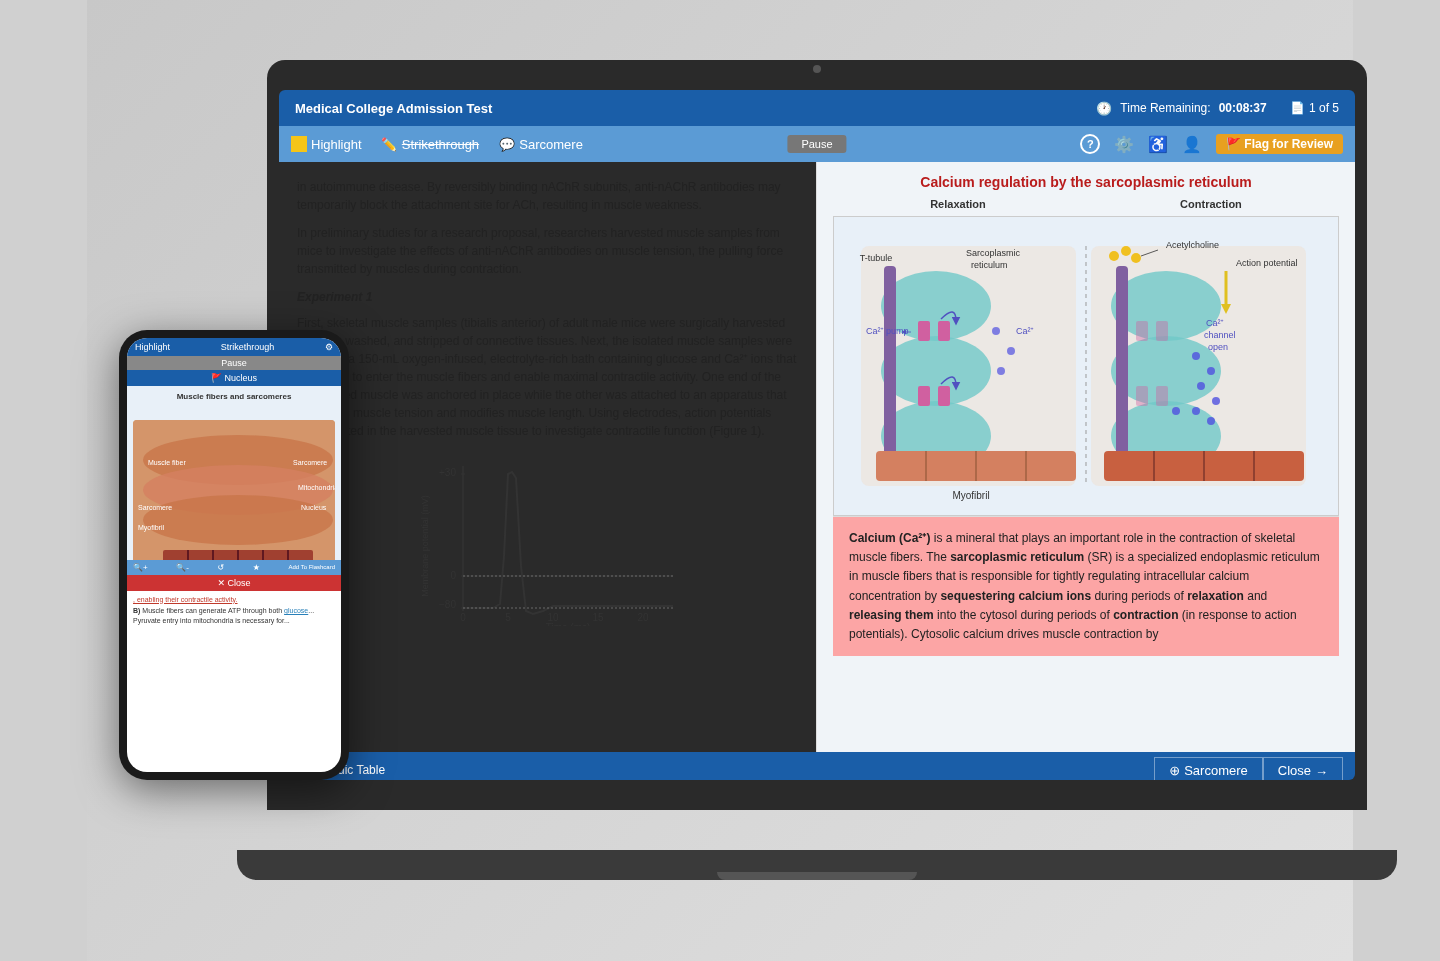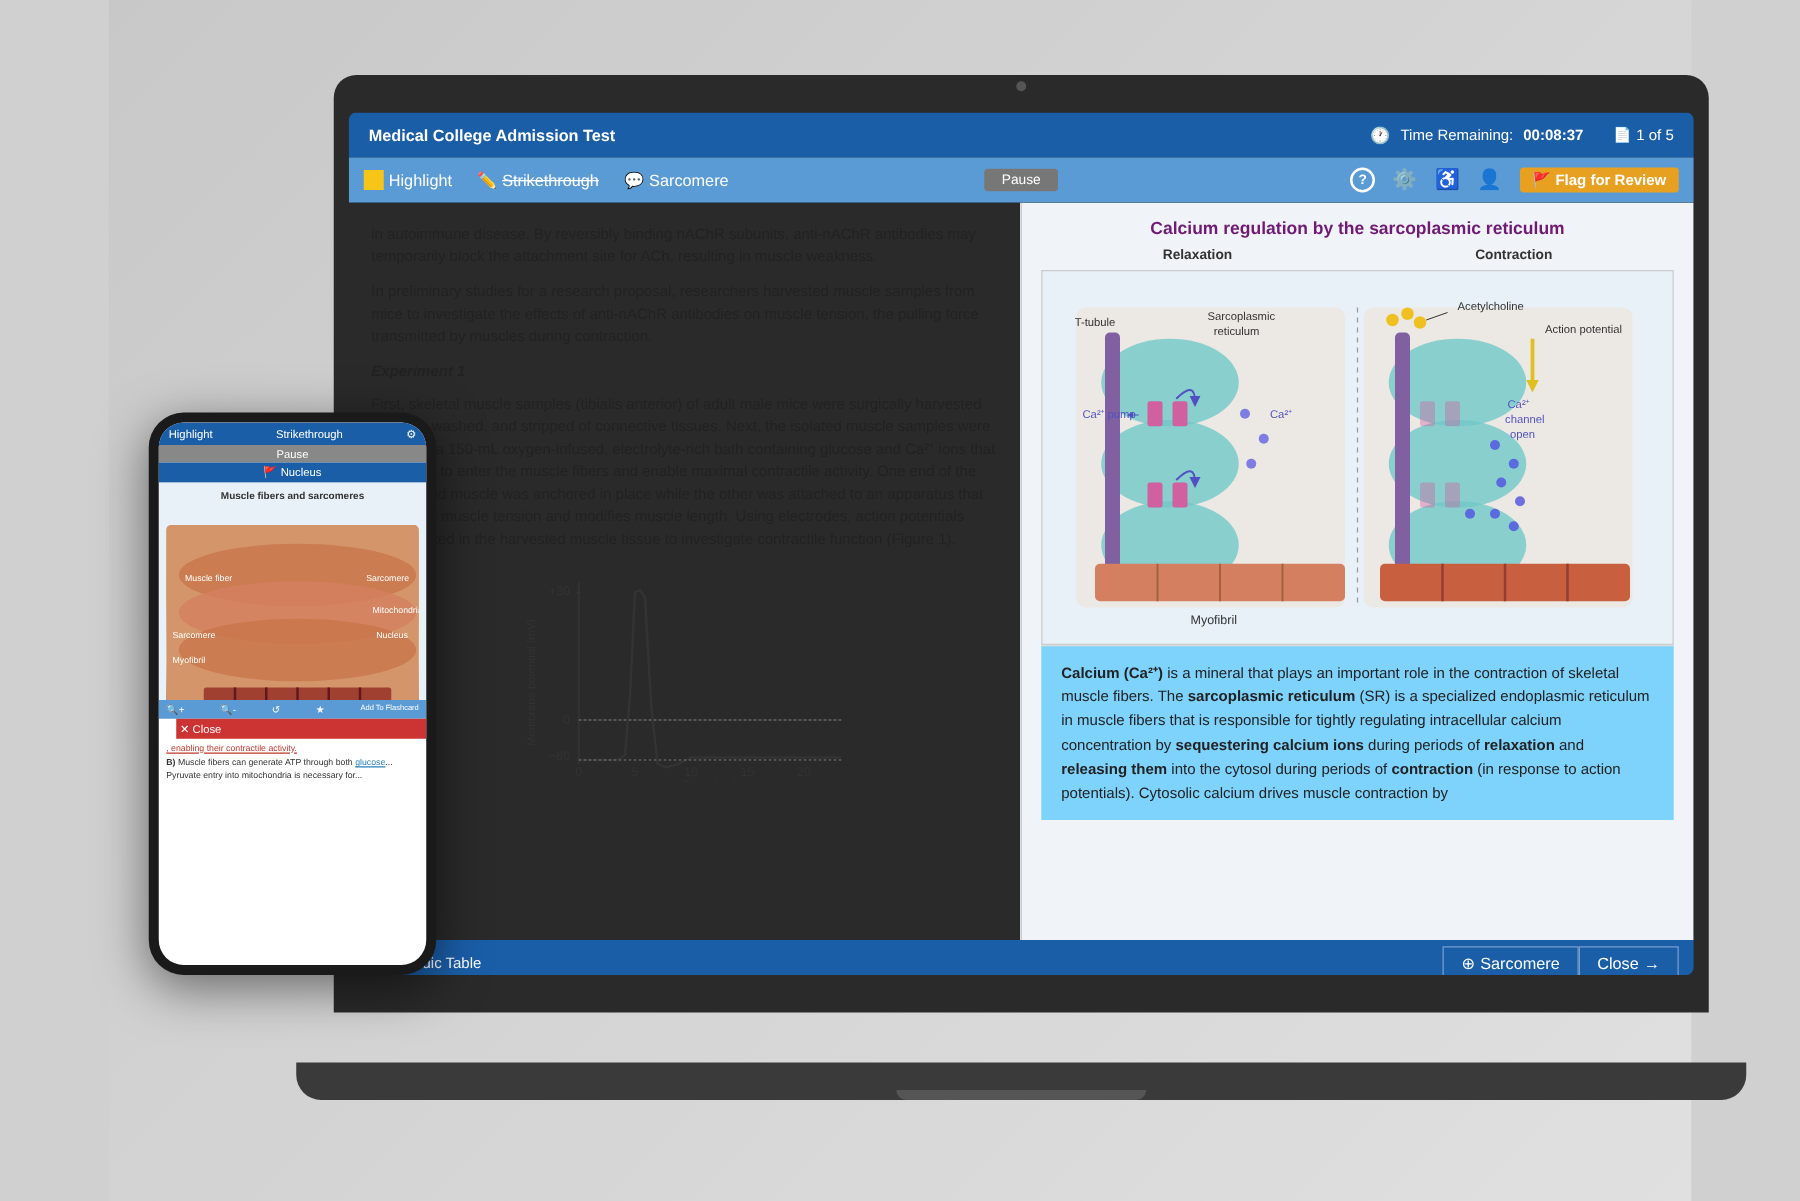--- a/index.html
+++ b/index.html
@@ -183,21 +183,21 @@
     }
 
     .diagram-section {
       padding: 12px 16px;
     }
 
     .diagram-title {
       text-align: center;
       font-size: 14px;
       font-weight: bold;
-      color: #701a75;
+      color: #b91c1c;
       margin-bottom: 8px;
     }
 
     .diagram-image {
       width: 100%;
       height: 300px;
       background: #e8f0f8;
       border: 1px solid #ccc;
       display: flex;
       align-items: center;
@@ -206,21 +206,21 @@
       overflow: hidden;
     }
 
     .copyright {
       font-size: 10px;
       color: #666;
       margin-top: 4px;
     }
 
     .description-section {
-      background: #7dd3fc;
+      background: #fca5a5;
       padding: 12px 16px;
       font-size: 12px;
       line-height: 1.6;
       color: #222;
       border-top: 1px solid #ddd;
     }
 
     .app-footer {
       background: #1a5ea8;
       display: flex;
@@ -671,21 +671,21 @@
       </div>
 
       <div class="phone-bottom-bar">
         <span>🔍+</span>
         <span>🔍-</span>
         <span>↺</span>
         <span>★</span>
         <span style="font-size:6px;">Add To Flashcard</span>
       </div>
 
-      <div style="background:#cc3333; color:white; padding:3px; font-size:9px; cursor:pointer;margin-left:14px;">
+      <div style="background:#cc3333; color:white; text-align:center; padding:3px; font-size:9px; cursor:pointer;">
         ✕ <span>Close</span>
       </div>
 
       <div class="phone-text-area">
         <span style="color:#c0392b; font-size:7px; text-decoration:underline;">, enabling their contractile activity.</span>
         <div style="margin-top:2px; font-size:7px;">
           <strong>B)</strong> Muscle fibers can generate ATP through both <span style="color:#2980b9; text-decoration:underline;">glucose</span>... Pyruvate entry into mitochondria is necessary for...
         </div>
       </div>
 

